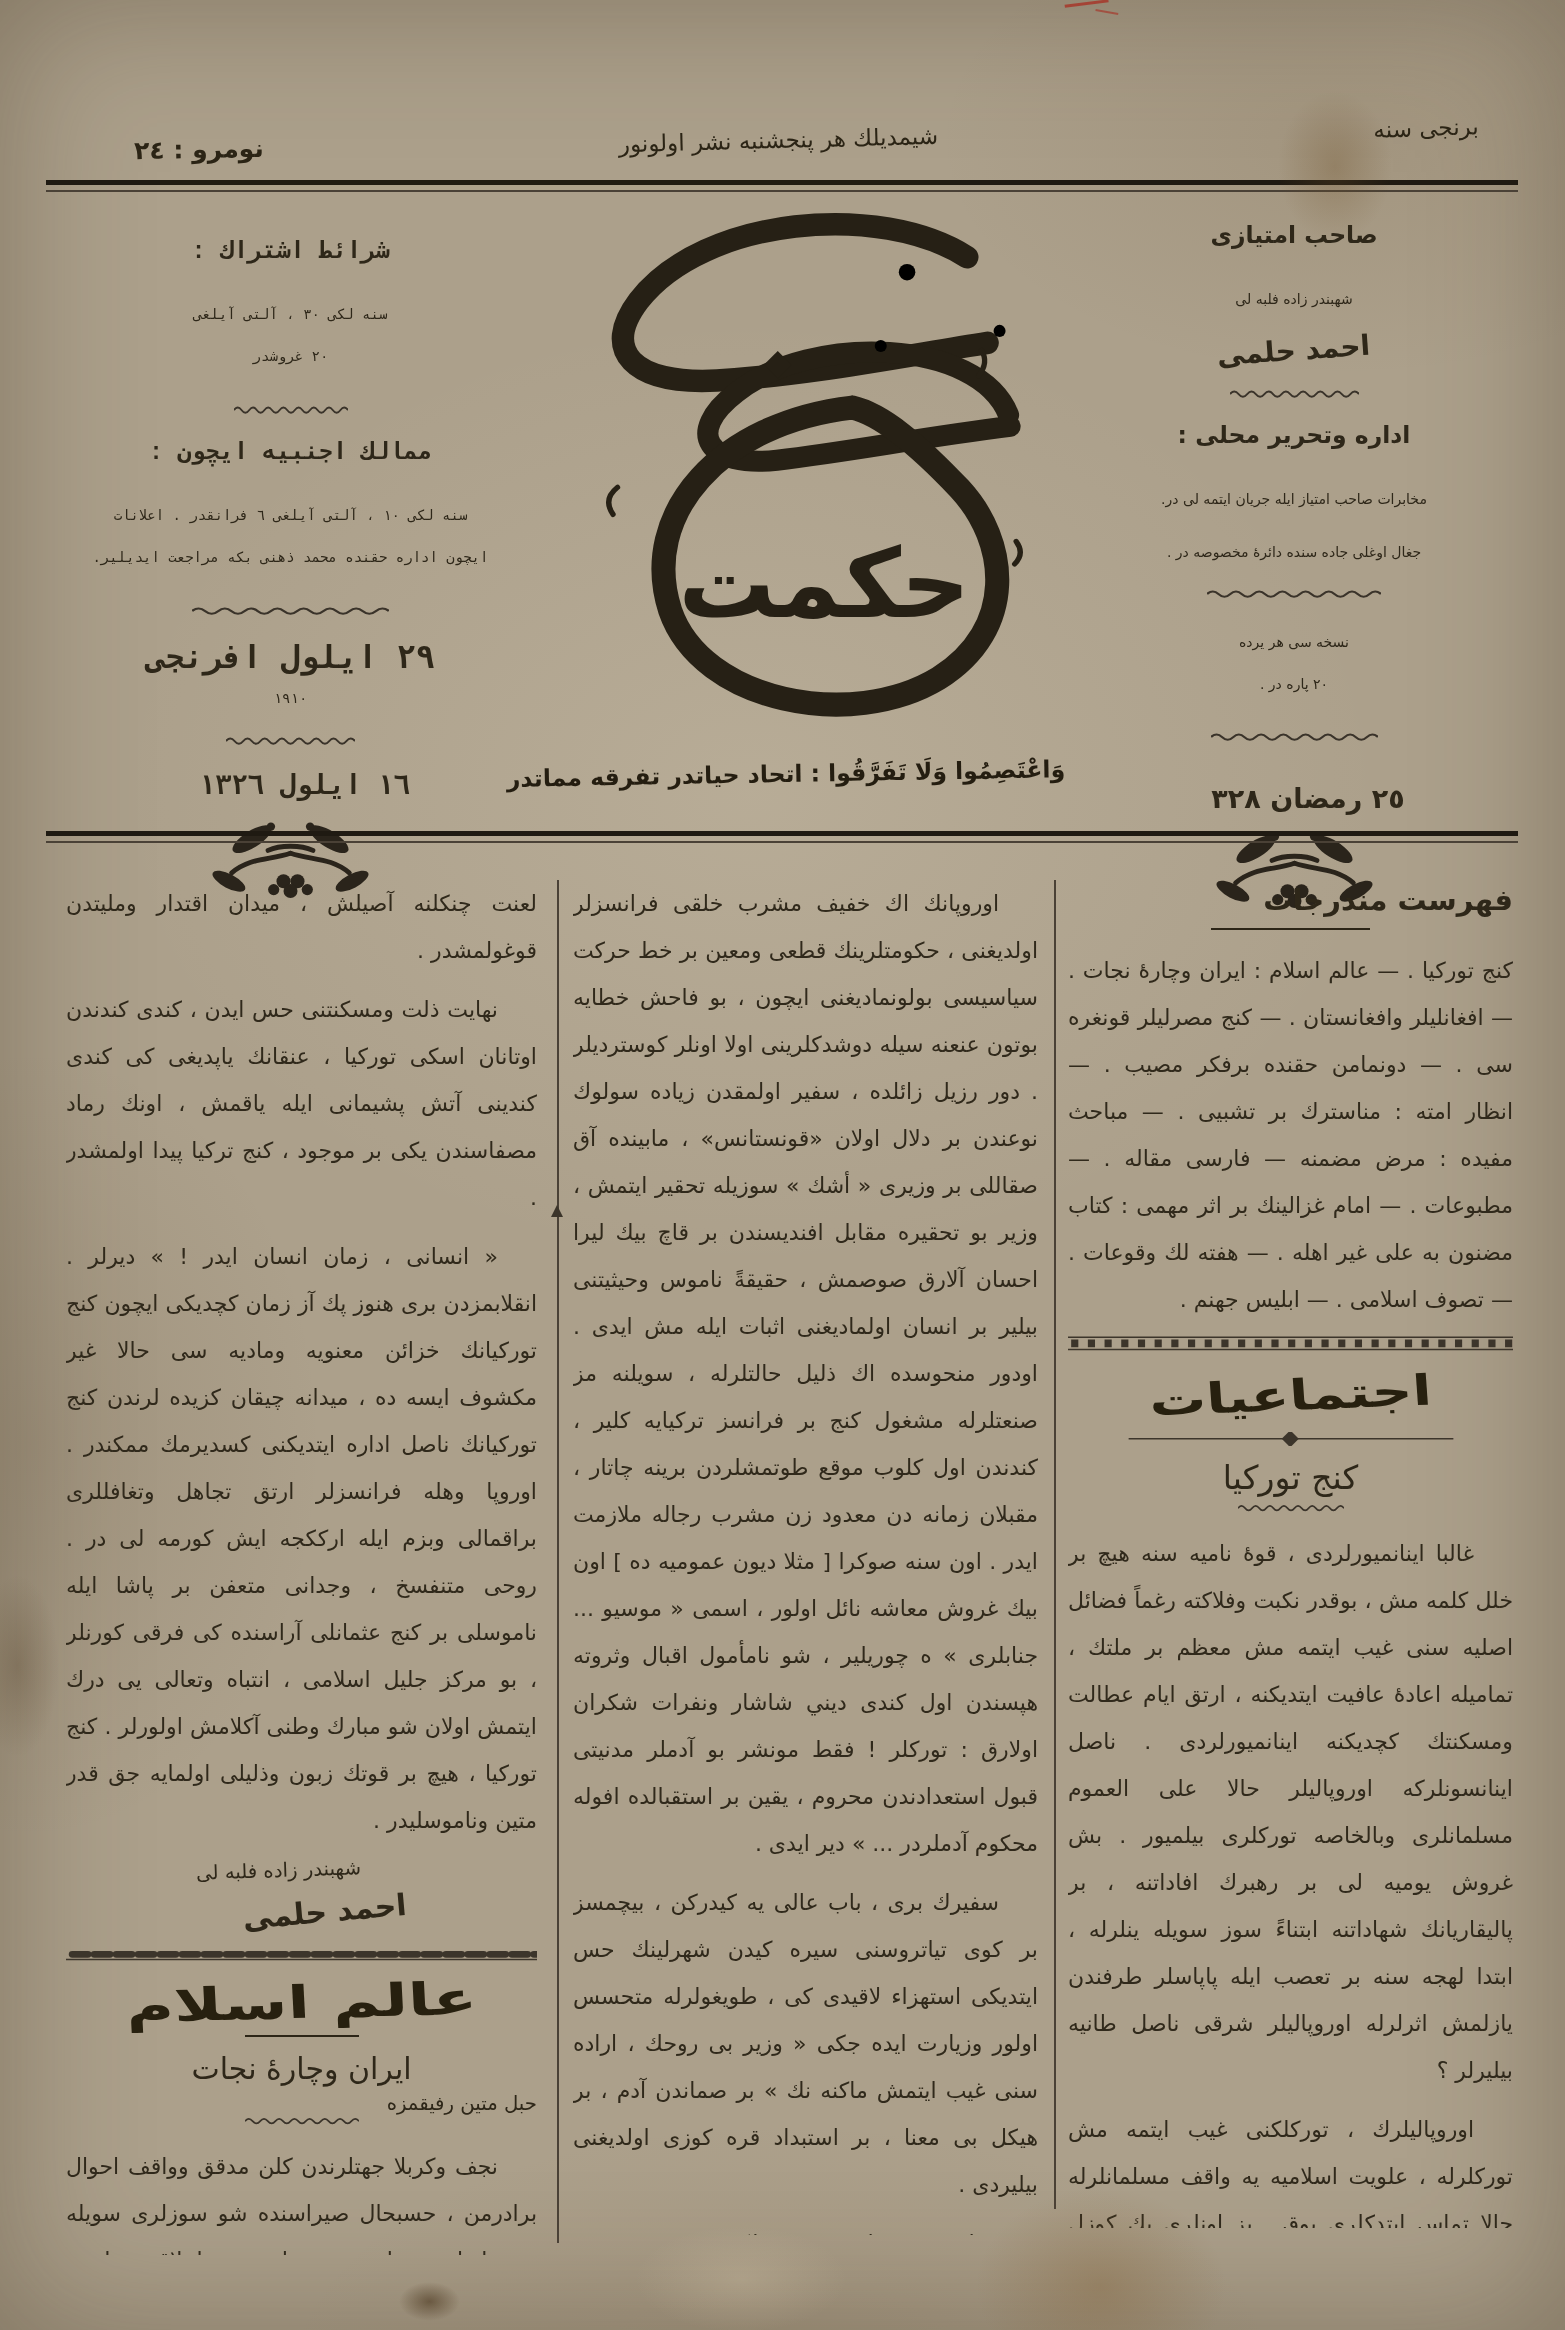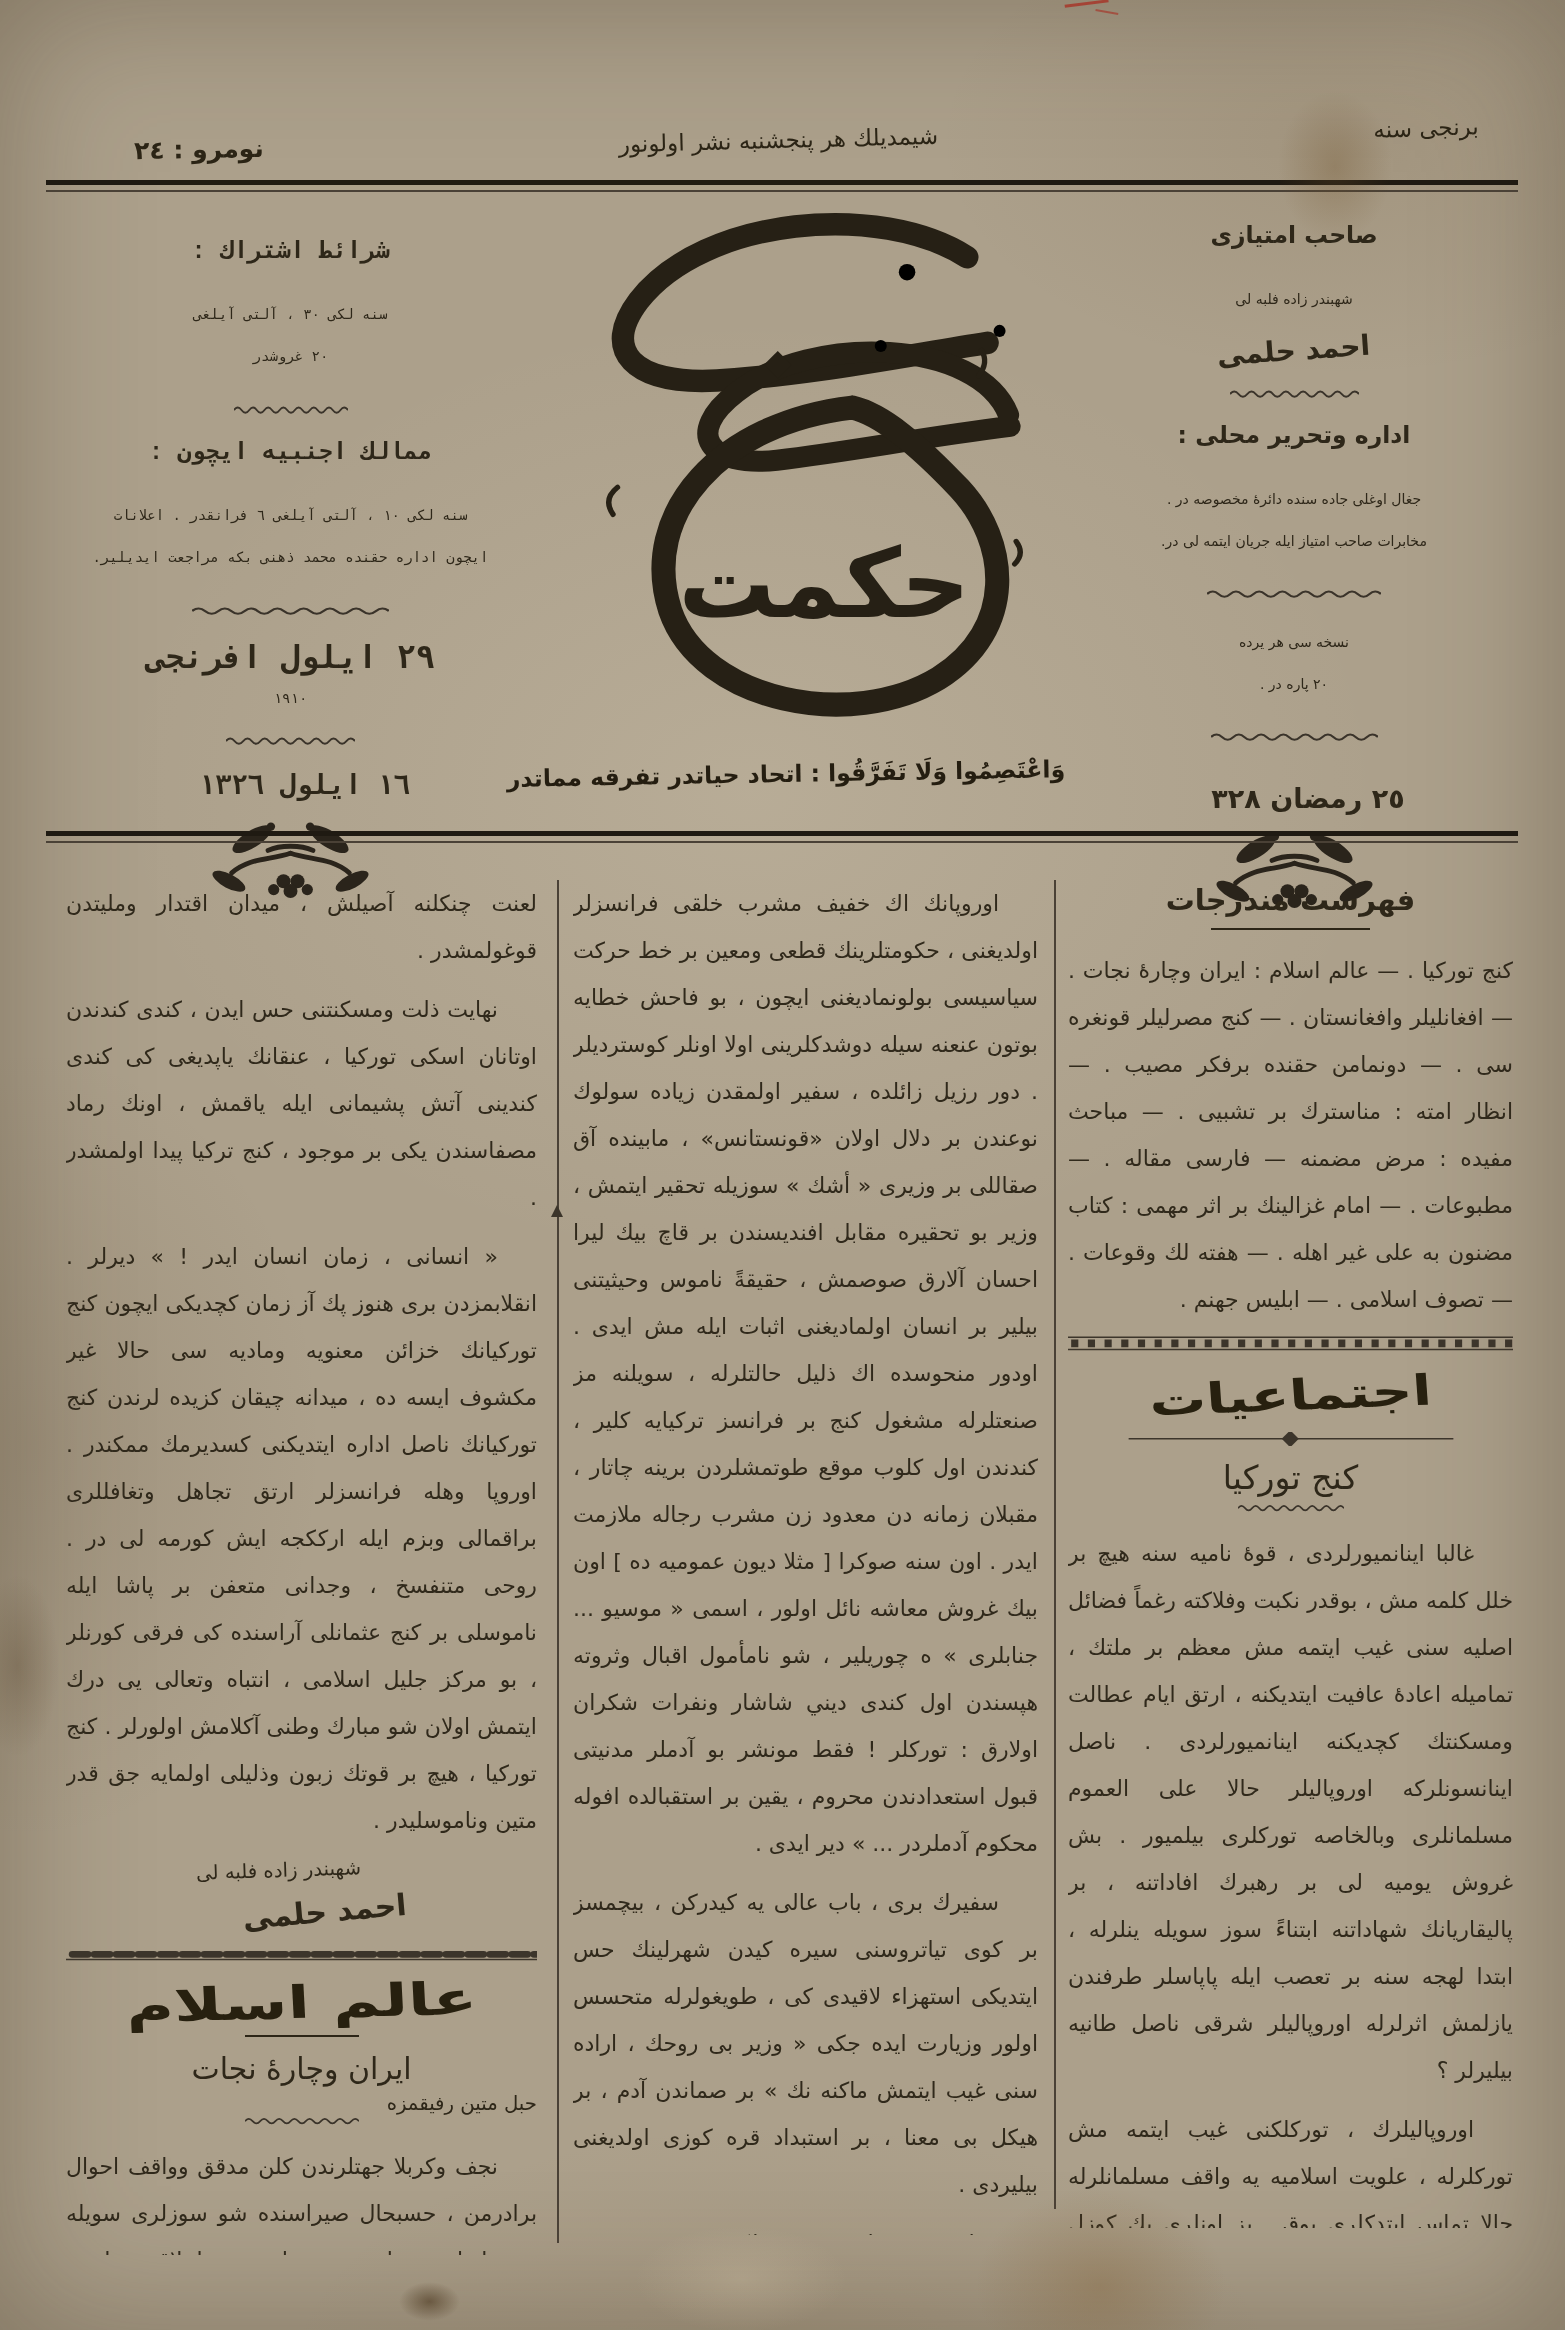--- a/index.html
+++ b/index.html
@@ -50,21 +50,21 @@
   .vrule-2{left:1055px; top:880px; height:1329px;}
   .margin-arrow{position:absolute; left:552px; top:1205px; width:0; height:0;
     border-left:6.8px solid transparent; border-right:6.8px solid transparent;
     border-bottom:12px solid #3b342a;}
   .col{position:absolute; top:880px; overflow:hidden;}
   .col-right{left:1069px; width:445px; height:1348px;}
   .col-mid{left:574px; width:465px; height:1355px;}
   .col-left{left:67px; width:471px; height:1375px;}
   .col p{font-size:22px; line-height:47px; margin:0 0 12px; text-align:justify; text-indent:39px; color:#30291b;}
   .col p.noindent{text-indent:0;}
-  .toc-head{font-size:29px; font-weight:700; text-align:center; margin:3px 0 10.6px;}
+  .toc-head{font-size:29px; font-weight:700; margin:3px 0 10.6px;}
   .short-rule{width:159px; height:2.3px; background:#2c2517; margin:0 auto 16.7px;}
   .toc-text{font-size:22px; line-height:45px; text-indent:30px;}
   .beaded{display:block; margin:10.6px 0 19.7px;}
   .sec-head{font-size:42px; font-weight:700; text-align:center; margin:9px 0 12px;
             transform:scaleX(1.35) rotate(-3deg); color:#27200f;}
   .diamond-rule{display:block; margin:0 auto 12px;}
   .art-head{font-size:33px; font-weight:400; text-align:center; margin:4.5px 0 6px;}
   .wavy-sm{display:block; margin:0 auto 18px;}
   .sig{text-align:center; margin:15px 0 3px;}
   .sig-small{font-size:19.7px; margin-bottom:12px; transform:translateX(-23px) rotate(-2deg);}
@@ -102,22 +102,22 @@
   <div class="dbl-rule rule-top"></div>
 
   <section class="side-block owner-block">
     <div class="bk-title">صاحب امتيازى</div>
     <div class="bk-line">شهبندر زاده فلبه لى</div>
     <div class="bk-name">احمد حلمى</div>
     <svg class="wavy" width="129" height="10.6" viewBox="0 0 180 14" preserveAspectRatio="none">
         <path d="M0 8 Q6 1 12 8 T24 8 T36 8 T48 8 T60 8 T72 8 T84 8 T96 8 T108 8 T120 8 T132 8 T144 8 T156 8 T168 8 T180 8"></path>
       </svg>
     <div class="bk-title">اداره وتحرير محلى :</div>
+    <div class="bk-line mb-sm">مخابرات صاحب امتياز ايله جريان ايتمه لى در.</div>
     <div class="bk-line">جغال اوغلى جاده سنده دائرهٔ مخصوصه در .</div>
-    <div class="bk-line mb-sm">مخابرات صاحب امتياز ايله جريان ايتمه لى در.</div>
     <svg class="wavy" width="174" height="10.6" viewBox="0 0 180 14" preserveAspectRatio="none">
         <path d="M0 8 Q6 1 12 8 T24 8 T36 8 T48 8 T60 8 T72 8 T84 8 T96 8 T108 8 T120 8 T132 8 T144 8 T156 8 T168 8 T180 8"></path>
       </svg>
     <div class="bk-line">نسخه سى هر يرده</div>
     <div class="bk-line mb-sm">٢٠ پاره در .</div>
     <svg class="wavy" width="167" height="10.6" viewBox="0 0 180 14" preserveAspectRatio="none">
         <path d="M0 8 Q6 1 12 8 T24 8 T36 8 T48 8 T60 8 T72 8 T84 8 T96 8 T108 8 T120 8 T132 8 T144 8 T156 8 T168 8 T180 8"></path>
       </svg>
     <div class="bk-date-big mt-md">٢٥ رمضان ٣٢٨</div>
     <svg width="227" height="91" viewBox="0 0 300 130" style="margin-top:10.6px">

